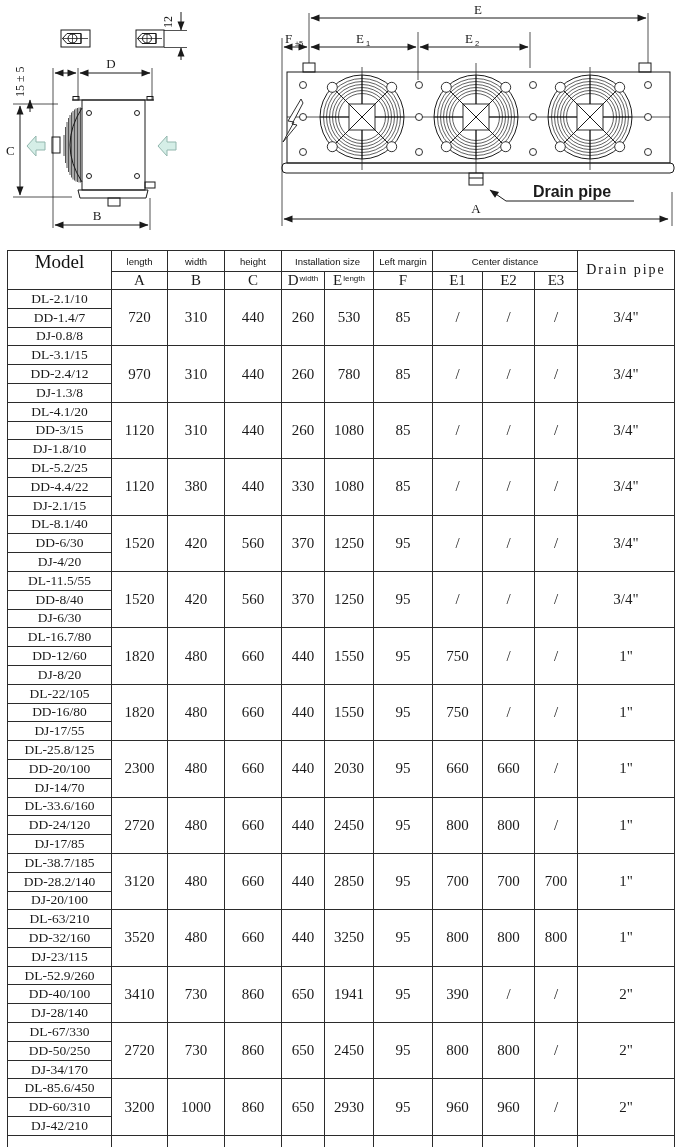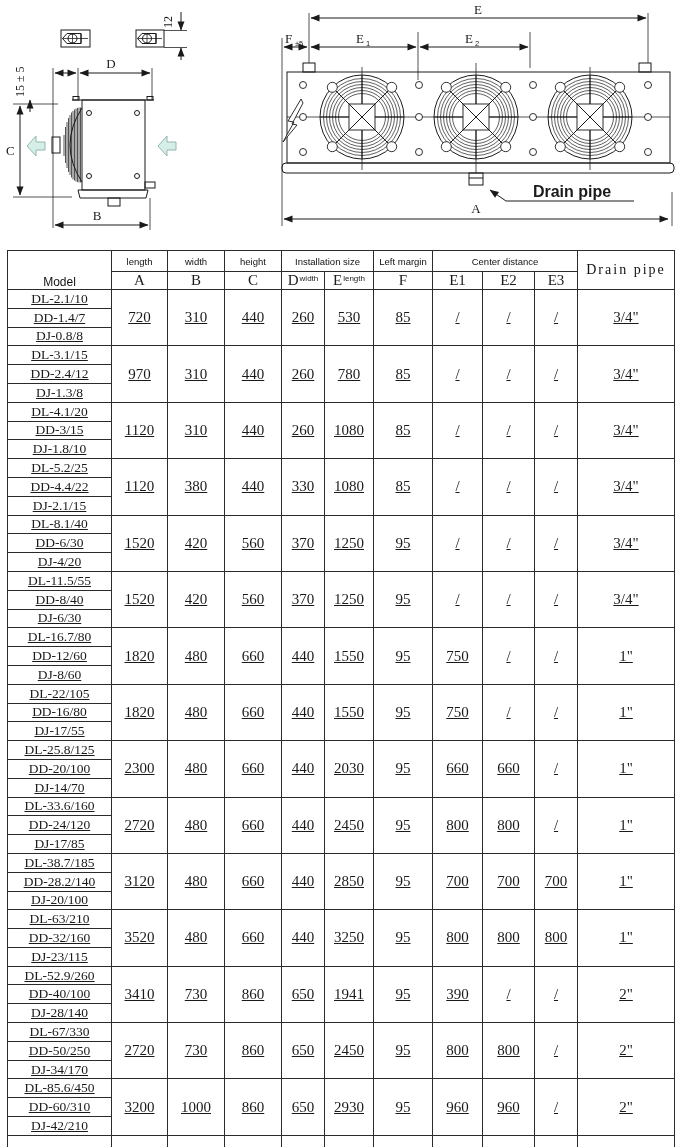--- a/index.html
+++ b/index.html
@@ -17,27 +17,27 @@
   .ln   { stroke:#1a1a1a; stroke-width:1; fill:none; }
   .thin { stroke:#1a1a1a; stroke-width:0.75; fill:none; }
   .ring { stroke:#1a1a1a; stroke-width:0.7; fill:none; }
   .whitefill { fill:#fff; stroke:#1a1a1a; stroke-width:0.9; }
   .flow-arrow { fill:#d5eee7; stroke:#93b7ae; stroke-width:1; }
 
   
   table { border-collapse:collapse; table-layout:fixed; position:absolute; left:7px; top:250px; }
   td { border:1px solid #2b2b2b; text-align:center; vertical-align:middle; padding:0; overflow:hidden; white-space:nowrap; }
   .h1 td { font-family:"Liberation Sans",sans-serif; font-size:9.5px; height:20px; color:#111; }
-  .h1 td.model-h { font-family:Liberation Sans, sans-serif; font-size:12px; vertical-align:bottom; padding-bottom:0; }
+  .h1 td.model-h { font-family:Liberation Serif, serif; font-size:19px; vertical-align:bottom; padding-bottom:16px; }
   .h1 td.drain-h { font-family:"Liberation Serif",serif; font-size:14px; letter-spacing:2px; }
   .h2 td { font-size:15px; height:17px; }
   .sup { font-family:"Liberation Sans",sans-serif; font-size:8px; vertical-align:4px; margin-left:1px; }
   tbody td { font-size:15px; }
   tbody td.model-cell { font-size:13.5px; }
-  tr.sub-row { height:18.8px;text-decoration:underline; }
+  tr.sub-row { height:18.8px; }
   tr.stub-row td { height:13px; }
 </style>
 </head>
 <body>
 
 <div class="page">
 
   <svg class="drawing" width="680" height="250" viewBox="0 0 680 250">
     <defs>
       <marker id="ah" markerWidth="10" markerHeight="8" refX="9" refY="4" orient="auto-start-reverse" markerUnits="userSpaceOnUse">
@@ -372,21 +372,21 @@
           <td rowspan="3">95</td>
           <td rowspan="3">750</td>
           <td rowspan="3">/</td>
           <td rowspan="3">/</td>
           <td rowspan="3">1"</td>
         </tr>
         <tr class="sub-row">
           <td class="model-cell">DD-12/60</td>
         </tr>
         <tr class="sub-row">
-          <td class="model-cell">DJ-8/60</td>
+          <td class="model-cell">DJ-8/20</td>
         </tr>
         <tr class="sub-row">
           <td class="model-cell">DL-22/105</td>
           <td rowspan="3">1820</td>
           <td rowspan="3">480</td>
           <td rowspan="3">660</td>
           <td rowspan="3">440</td>
           <td rowspan="3">1550</td>
           <td rowspan="3">95</td>
           <td rowspan="3">750</td>

